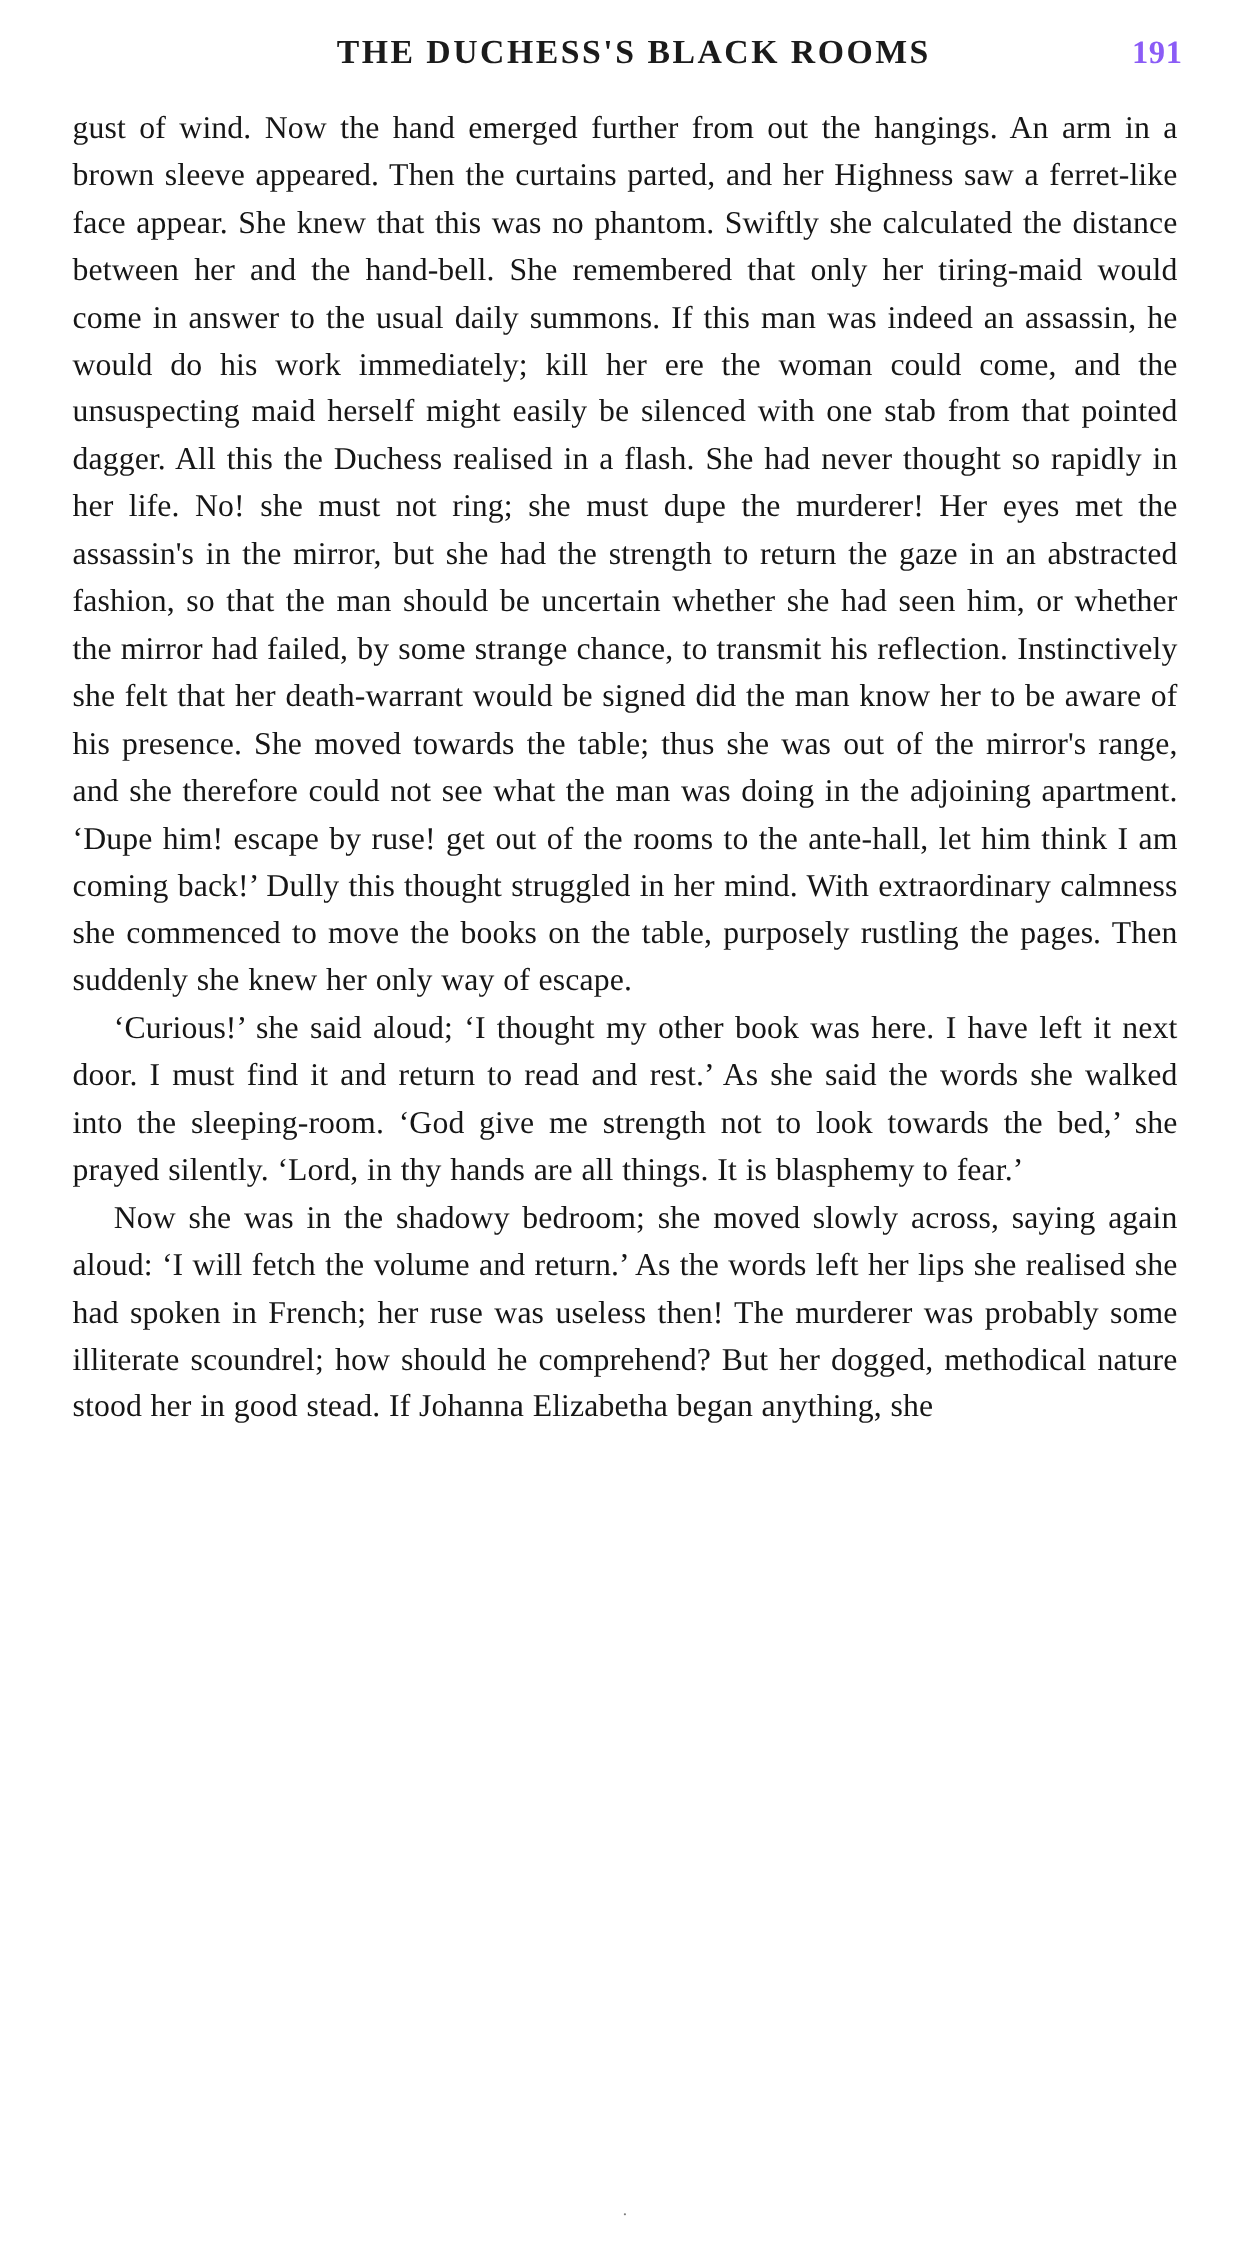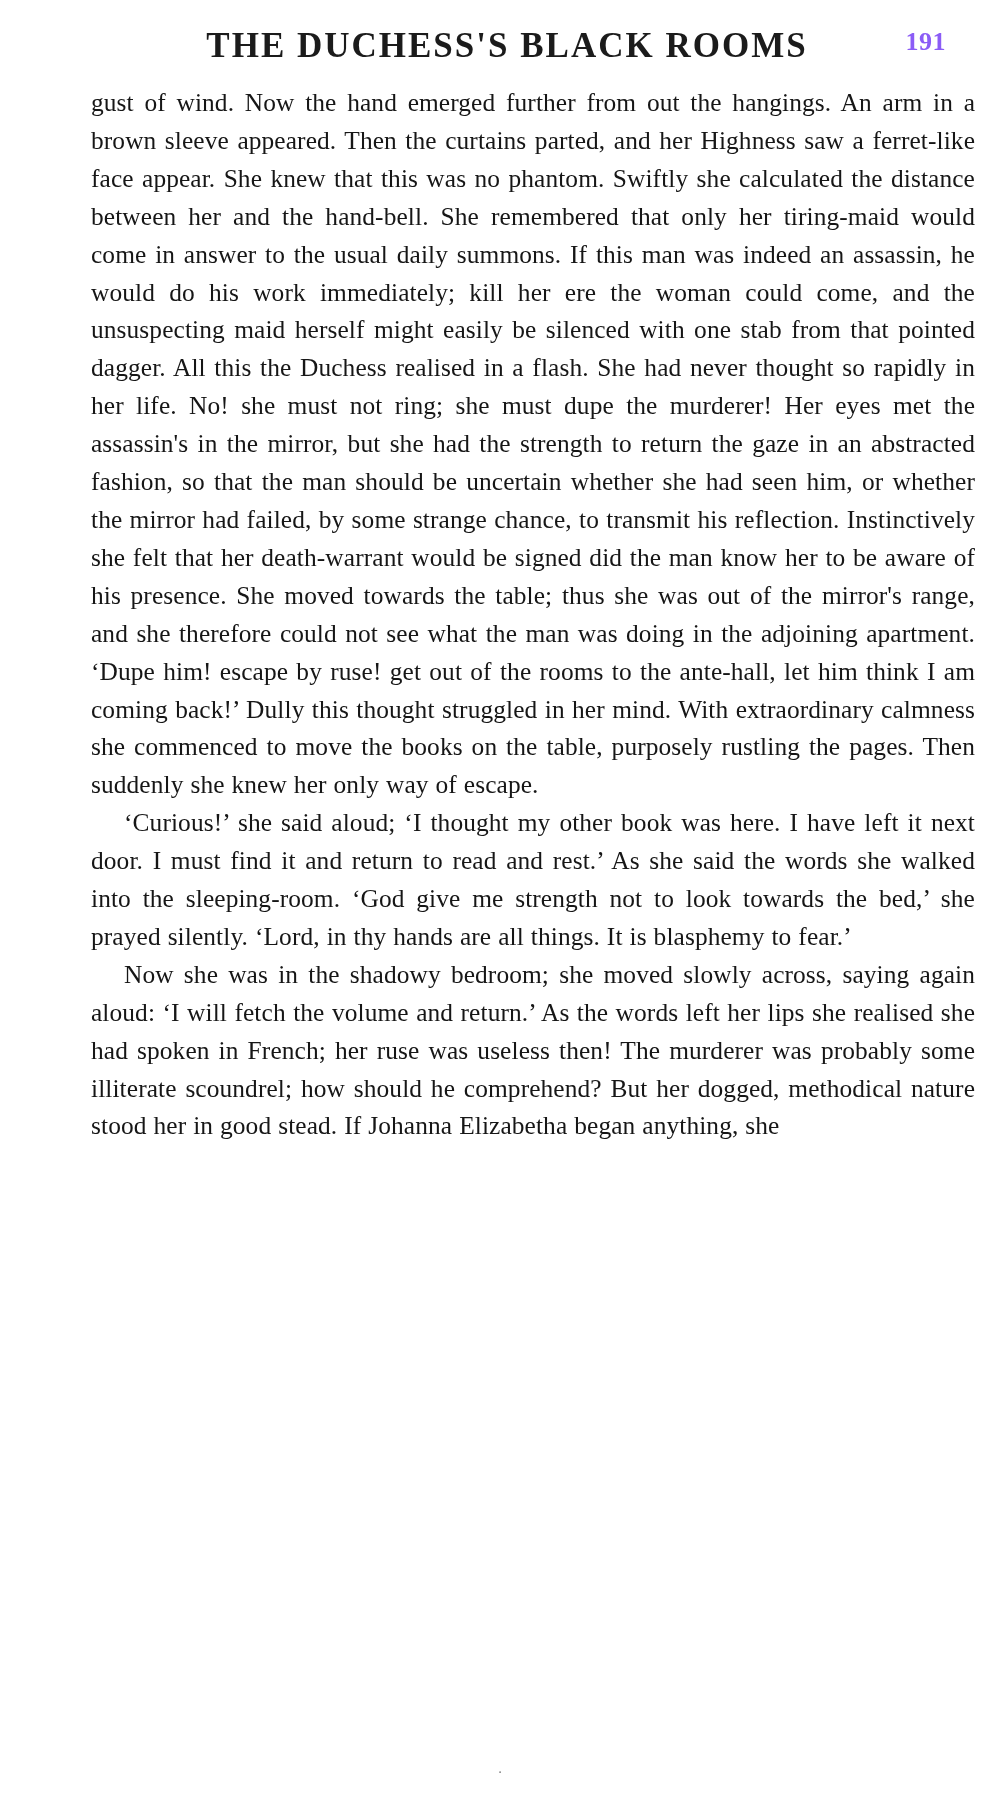--- a/index.html
+++ b/index.html
@@ -28,42 +28,41 @@
     left: 0;
     right: 0;
     height: 44px;
   }
   .head-title {
     position: absolute;
     left: 0;
     right: 0;
     top: 0;
     text-align: center;
-    font-size: 35px;
+    font-size: 27px;
     letter-spacing: 2.0px;
     font-weight: 600;
     color: #1b1b1b;
     font-family: "Liberation Serif", "DejaVu Serif", serif;
     padding-left: 14px;
   }
   .head-folio {
     position: absolute;
     right: 54px;
     top: 1px;
     font-size: 26px;
     font-weight: 700;
     letter-spacing: 0.5px;
     color: #8b5cf6;
   }
   .body-text {
     position: absolute;
     top: 84px;
     left: 58px;
     width: 884px;
-    margin-left: 33px;
   }
   .para {
     margin: 0;
     font-size: 25.4px;
     line-height: 37.9px;
     text-align: justify;
     text-justify: inter-word;
     color: #161616;
     letter-spacing: 0.1px;
     word-spacing: 0.5px;

